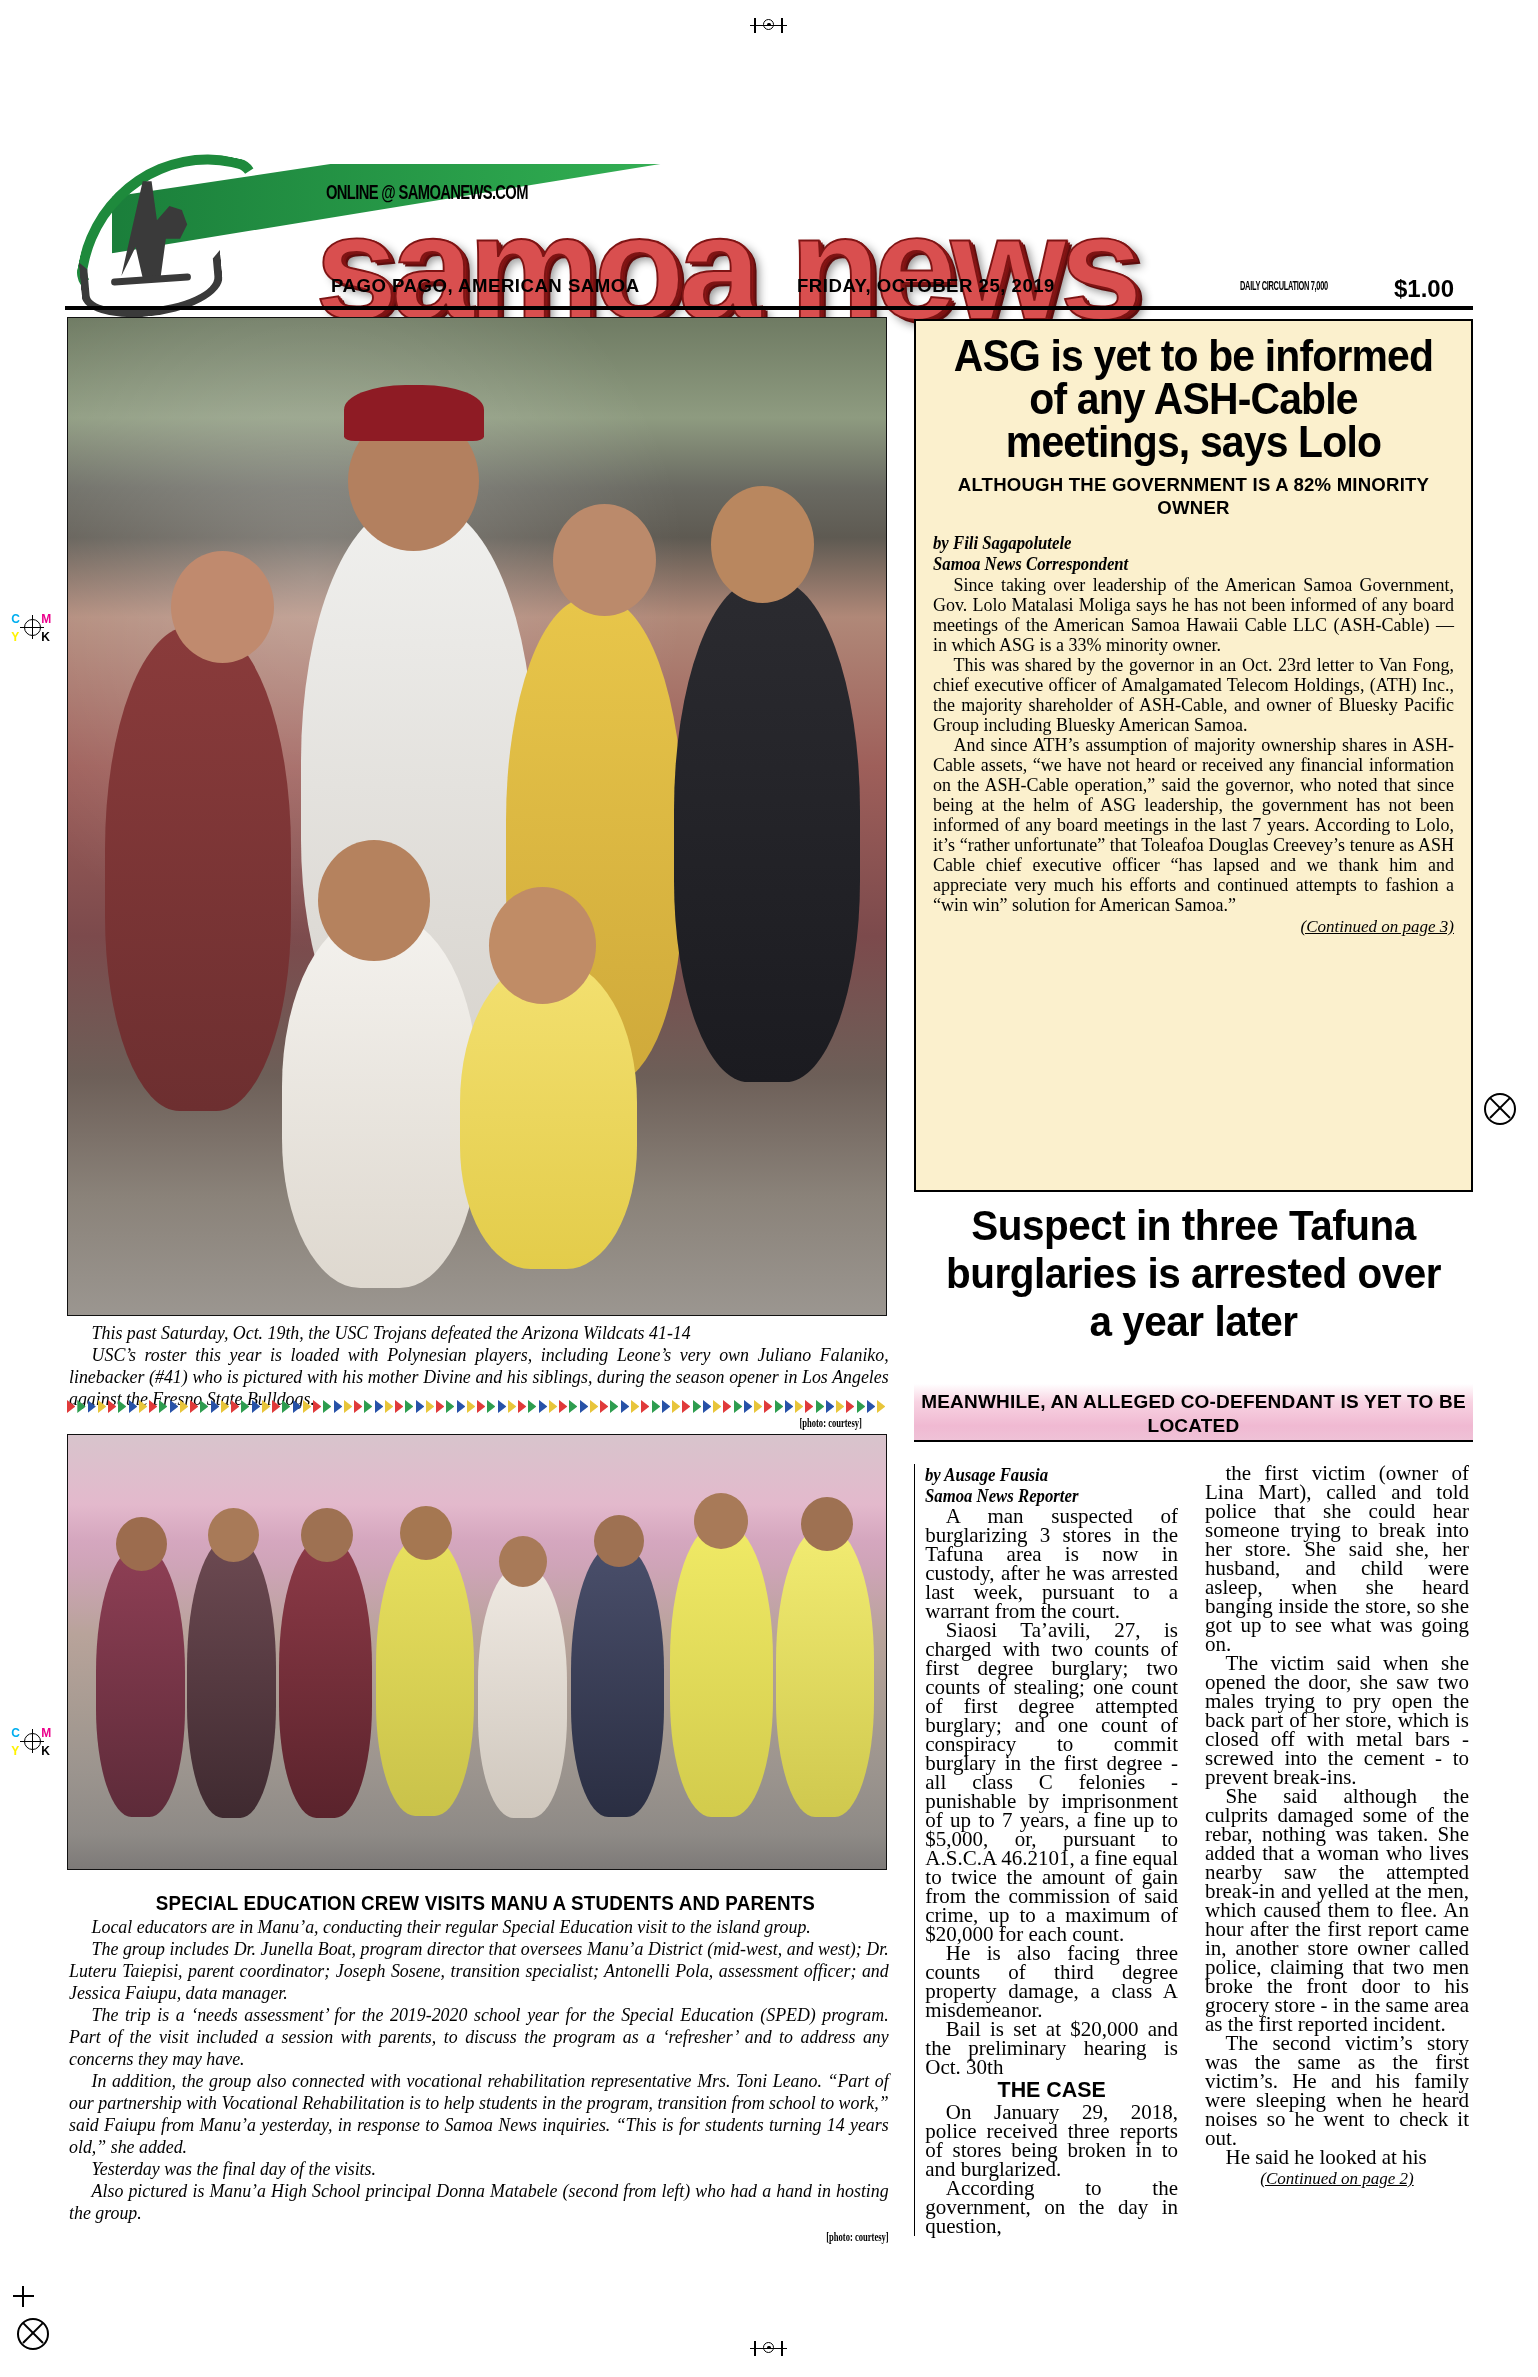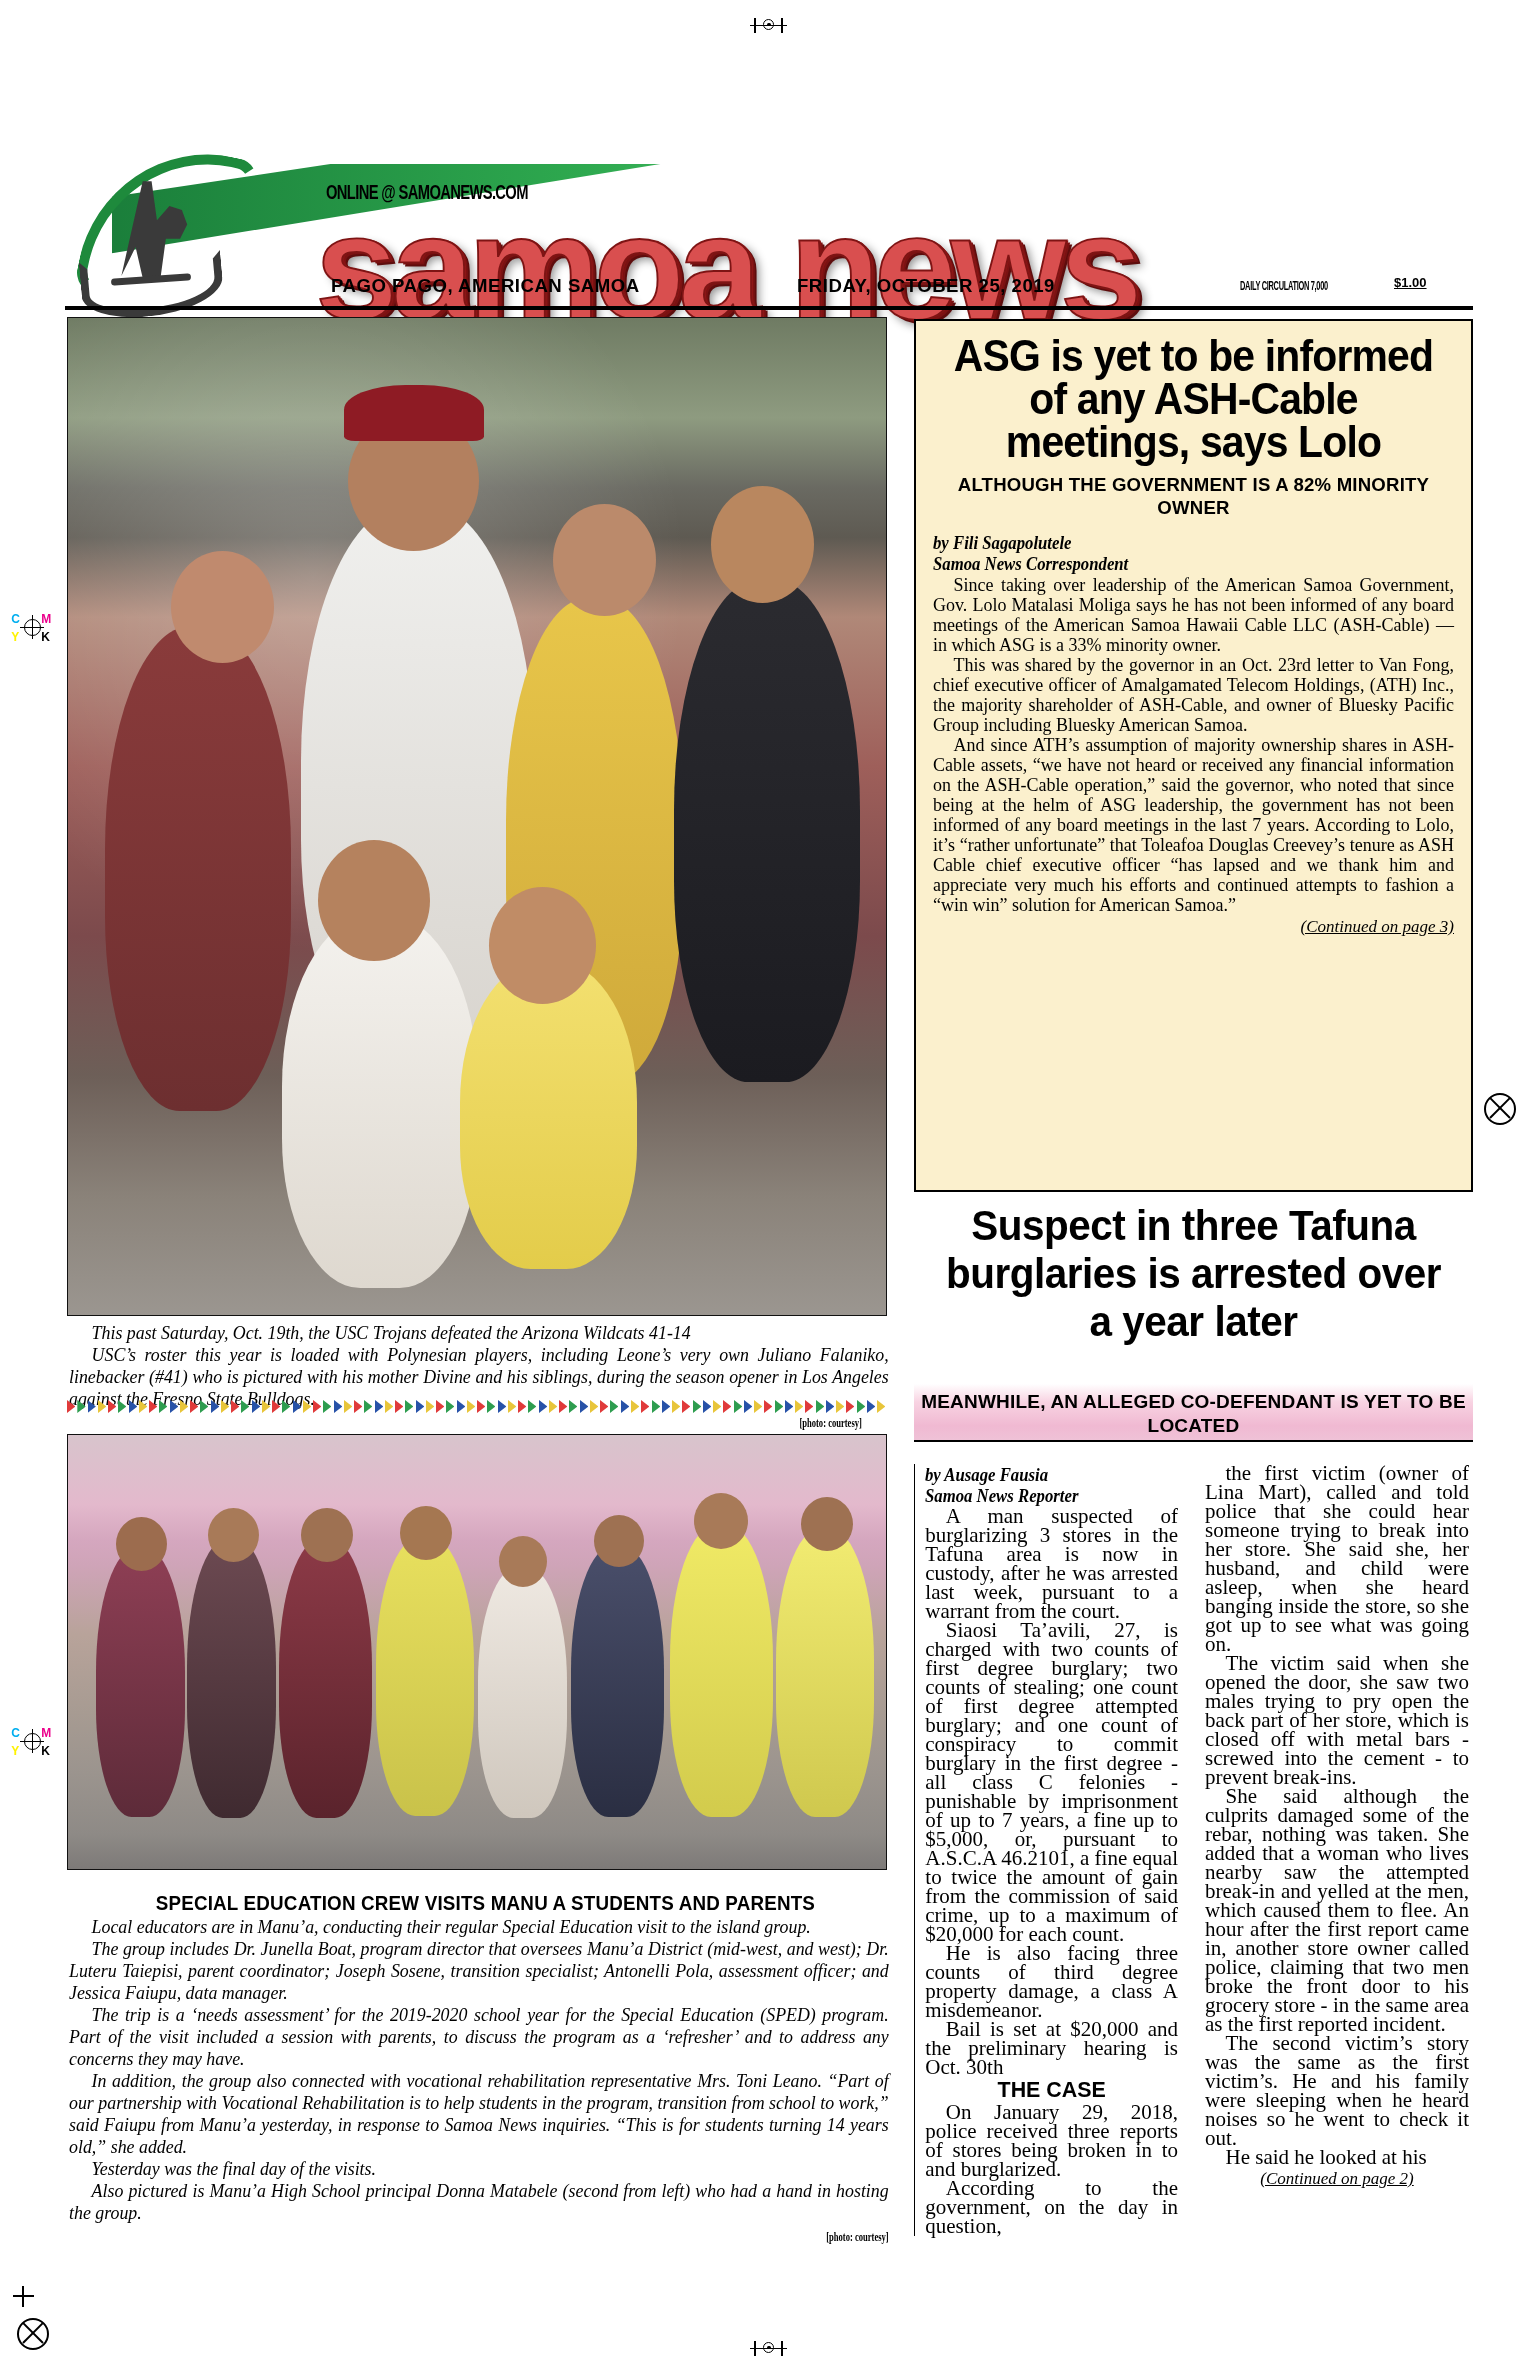--- a/index.html
+++ b/index.html
@@ -107,21 +107,21 @@
   .dateline {
     position:absolute; left:0; top:275px; width:1538px; height:28px;
     font-family:"Liberation Sans", sans-serif; font-weight:bold;
   }
   .dateline .city { position:absolute; left:331px; top:0; font-size:18.6px; letter-spacing:0.5px; }
   .dateline .date { position:absolute; left:797px; top:0; font-size:18.6px; letter-spacing:0.5px; }
   .dateline .circ {
     position:absolute; left:1240px; top:3.7px; font-size:12px;
     transform:scaleX(0.62); transform-origin:left center; letter-spacing:-0.5px;
   }
-  .dateline .price { position:absolute; left:1394px; top:0; font-size:13px;text-decoration:underline; }
+  .dateline .price { position:absolute; left:1394px; top:0; font-size:24px; }
   .rule-top { position:absolute; left:65px; top:306px; width:1408px; height:3.7px; background:#000; }
 
   
   .photo { position:absolute; border:1.9px solid #111; overflow:hidden; }
   .photo .ph-inner { position:absolute; inset:0; }
 
   #usc-photo { left:67px; top:317px; width:820px; height:999px; }
   #usc-photo .ph-inner {
     background:
       radial-gradient(circle at 30% 26%, rgba(255,255,255,.25), transparent 40%),

